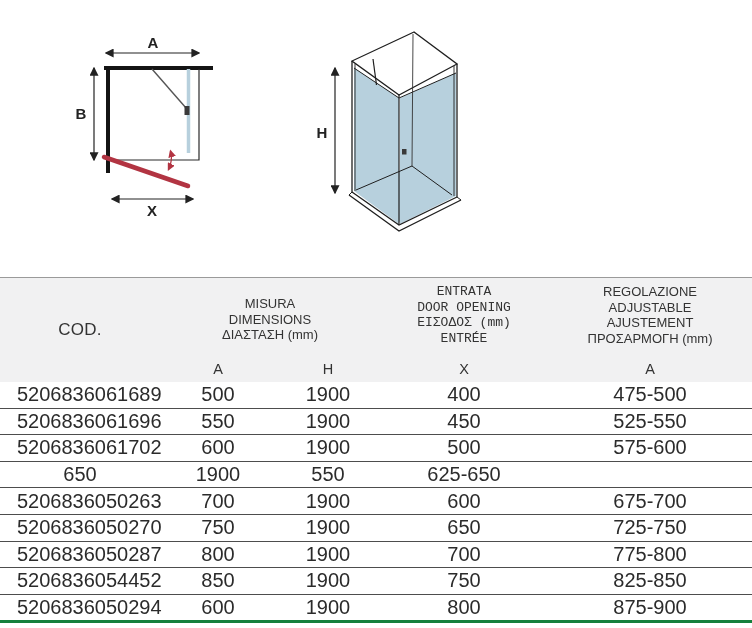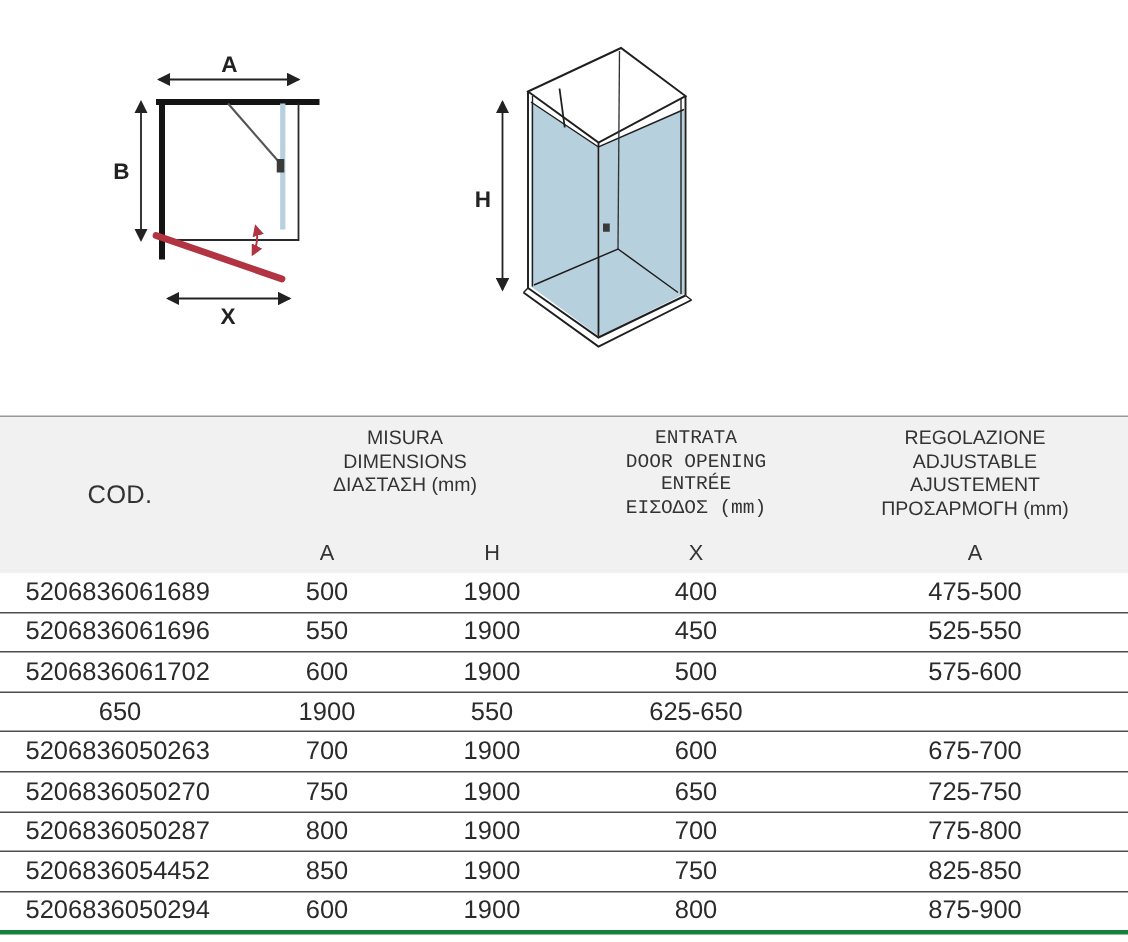--- a/index.html
+++ b/index.html
@@ -23,34 +23,34 @@
     grid-template-rows:81px 23px;
     background:#f1f1f2;
     color:#333;
   }
   .th-cod {
     grid-column:1; grid-row:1/3;
     display:flex; align-items:center; justify-content:center;
     font-size:17px; letter-spacing:0.2px;
   }
   .th-group { text-align:center; font-size:13px; line-height:15.5px; padding-top:6px; }
-  .g-misura { grid-column:2/4; grid-row:1; }
+  .g-misura { grid-column:2/4; grid-row:1;margin-top:12px; }
   .g-entrata { grid-column:4; grid-row:1;font-family:Liberation Mono, monospace; }
   .g-regolazione { grid-column:5; grid-row:1; }
   .th-sub { grid-row:2; text-align:center; font-size:14.5px; padding-top:2px; }
   .s1 { grid-column:2; } .s2 { grid-column:3; } .s3 { grid-column:4; } .s4 { grid-column:5; }
 
   .trow {
     display:grid;
     grid-template-columns:160px 116px 104px 168px 204px;
     height:26.6px;
     box-sizing:border-box;
     align-items:center;
     border-bottom:1px solid #4d4d4d;
-    font-size:17px;
+    font-size:20px;
   }
   .trow:last-child { border-bottom:3px solid #15803d; height:28px; }
   .td-cod { padding-left:17px; text-align:left; }
   .td { text-align:center; }
 </style>
 </head>
 <body>
 
 <div class="page">
 
@@ -131,22 +131,22 @@
 
       <div class="th-group g-misura">
         <div>MISURA</div>
         <div>DIMENSIONS</div>
         <div>ΔΙΑΣΤΑΣΗ (mm)</div>
       </div>
 
       <div class="th-group g-entrata">
         <div>ENTRATA</div>
         <div>DOOR OPENING</div>
+        <div>ΕΙΣΟΔΟΣ (mm)</div>
         <div>ENTRÉE</div>
-        <div>ΕΙΣΟΔΟΣ (mm)</div>
       </div>
 
       <div class="th-group g-regolazione">
         <div>REGOLAZIONE</div>
         <div>ADJUSTABLE</div>
         <div>AJUSTEMENT</div>
         <div>ΠΡΟΣΑΡΜΟΓΗ (mm)</div>
       </div>
 
       <div class="th-sub s1">A</div>

